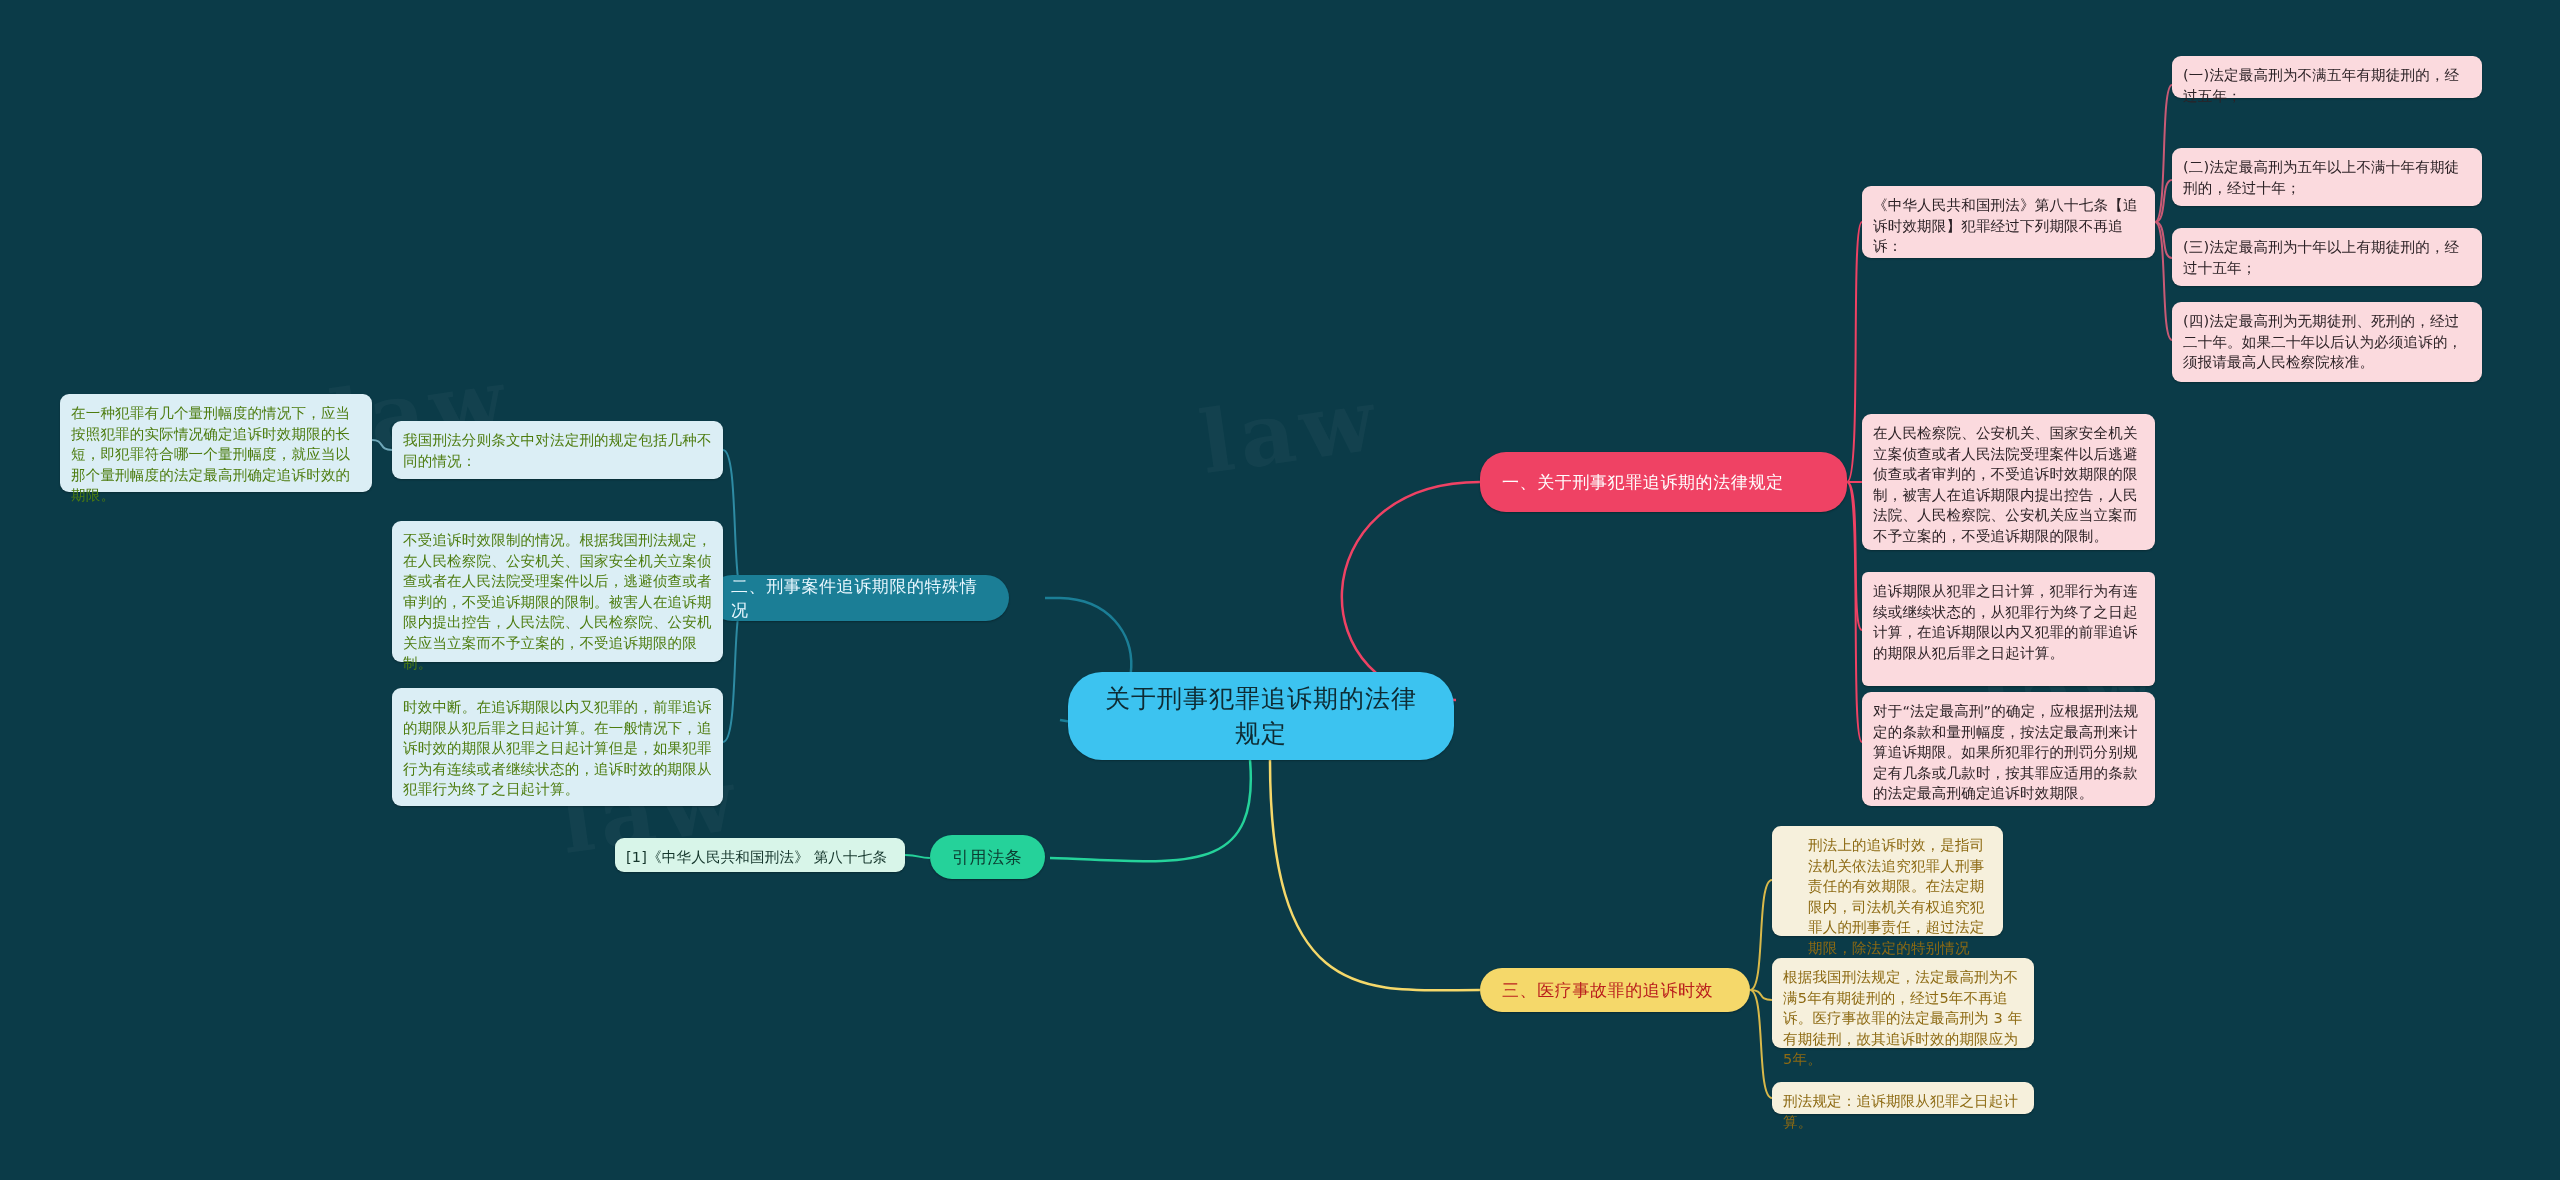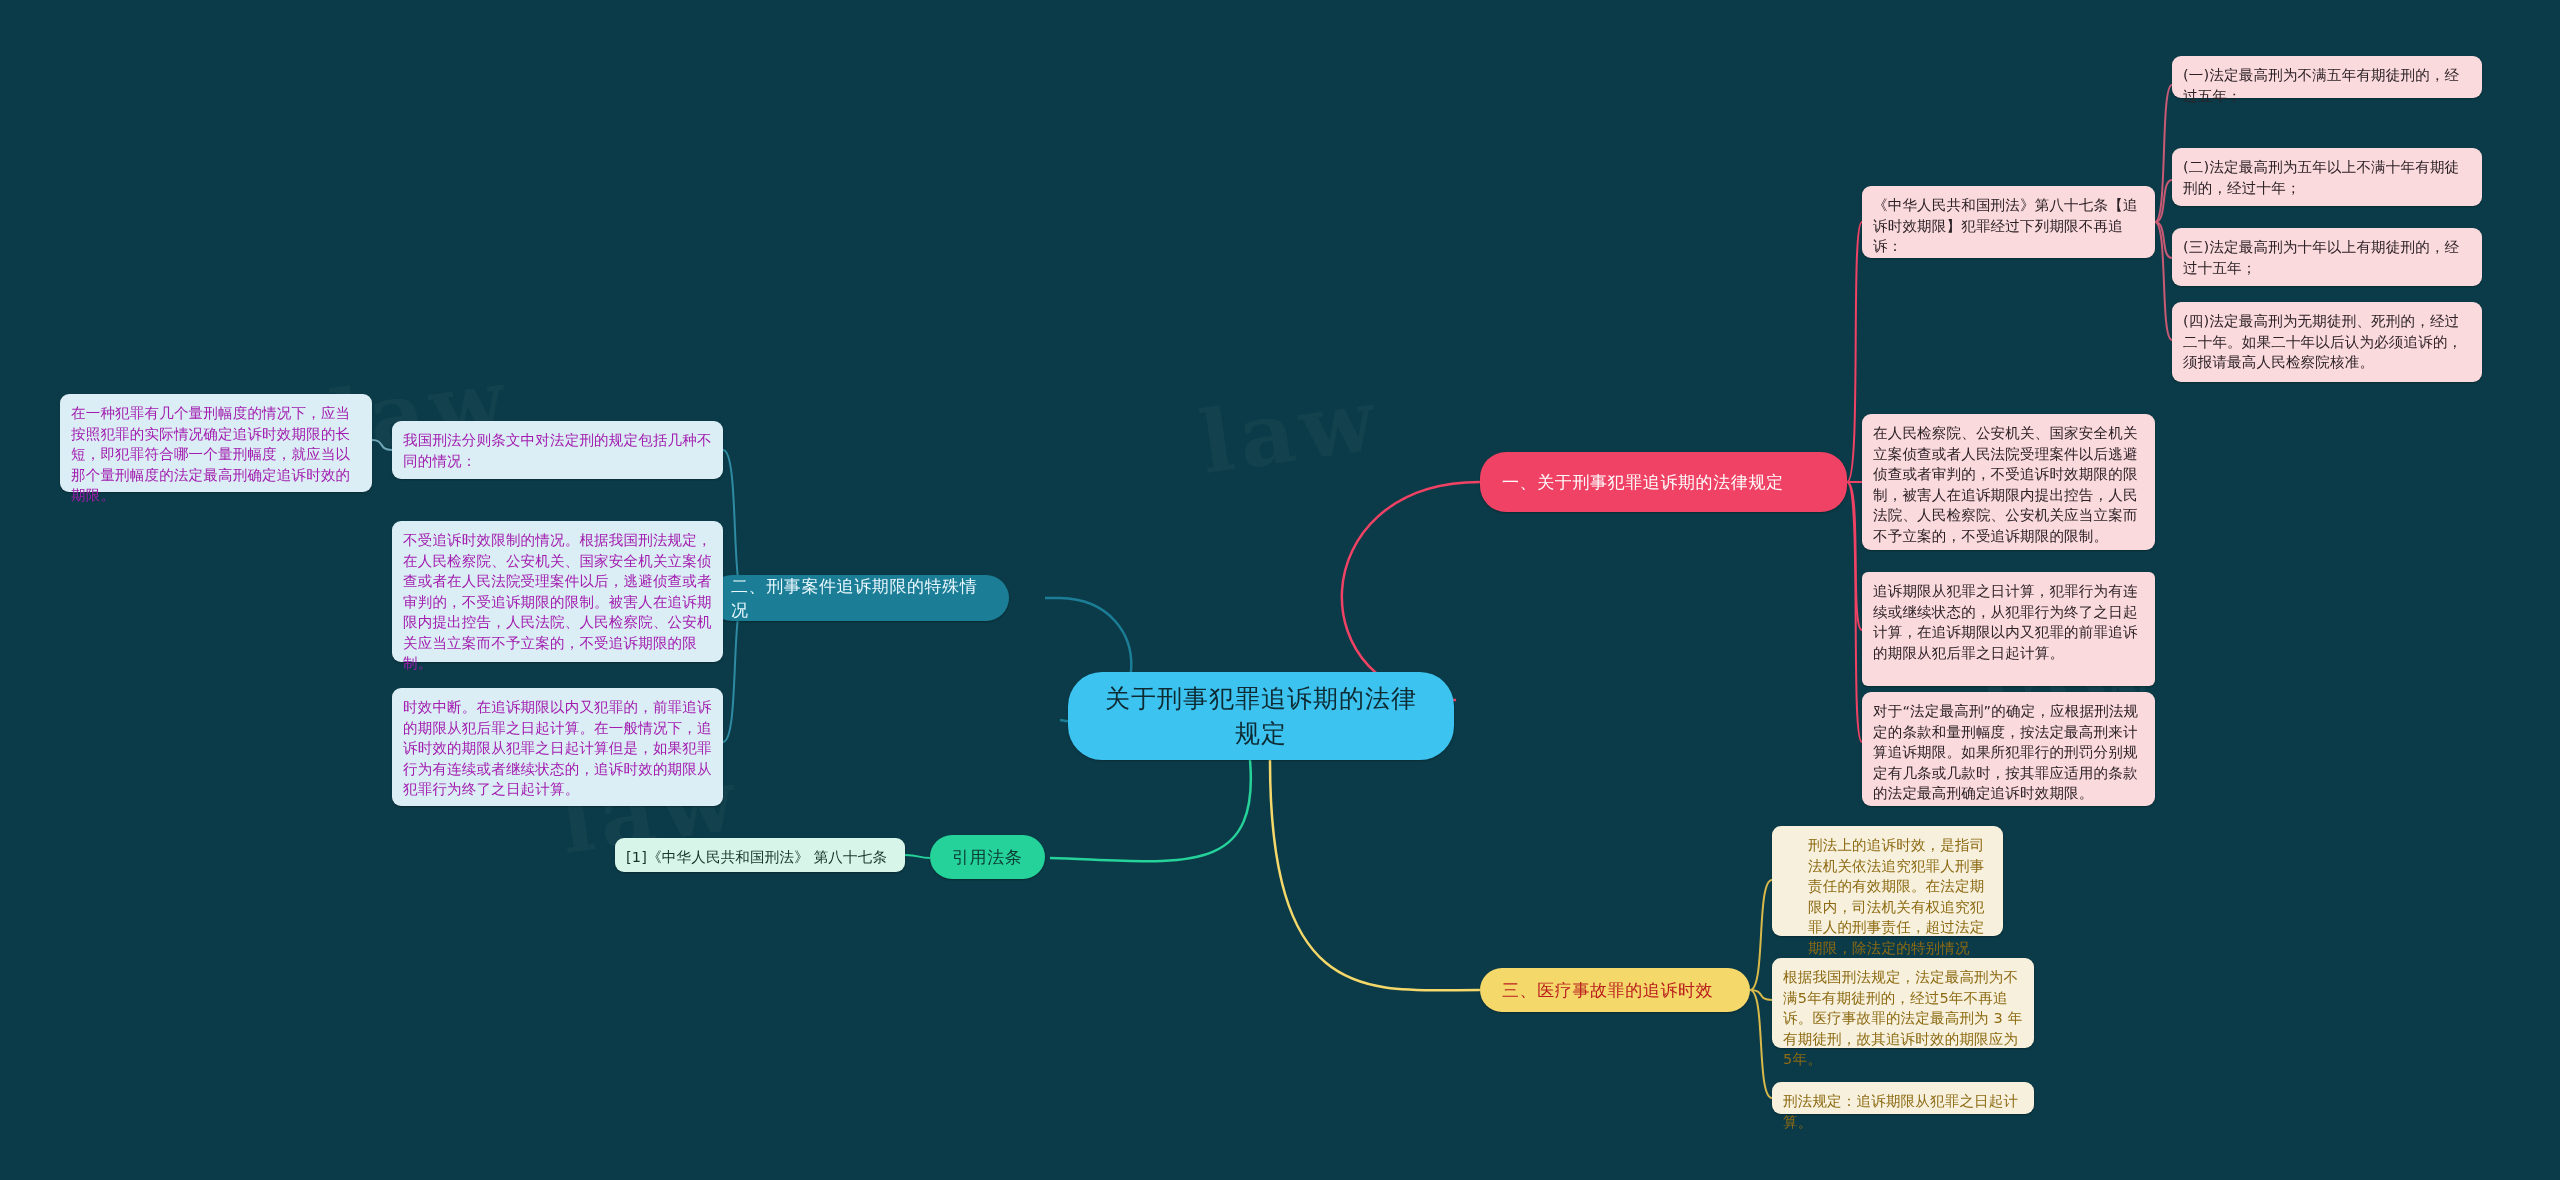--- a/index.html
+++ b/index.html
@@ -70,21 +70,21 @@
 
   
   .leaf {
     border-radius: 9px;
     font-size: 14.5px;
     padding: 9px 11px;
     box-shadow: 0 1px 2px rgba(0,0,0,.28);
     letter-spacing: .2px;
   }
   .leaf.pinkish { background: #fbdade; color: #2c2226; }
-  .leaf.bluish  { background: #dbeef5; color: #a21caf; }
+  .leaf.bluish  { background: #dbeef5; color: #4d7c0f; }
   .leaf.mint    { background: #d8f5e9; color: #14352b; }
   .leaf.cream   { background: #f6f0dc; color: #8d6a13; }
 
   .wm {
     position: absolute;
     color: rgba(255,255,255,0.035);
     font-size: 86px;
     font-weight: bold;
     letter-spacing: 6px;
     pointer-events: none;

